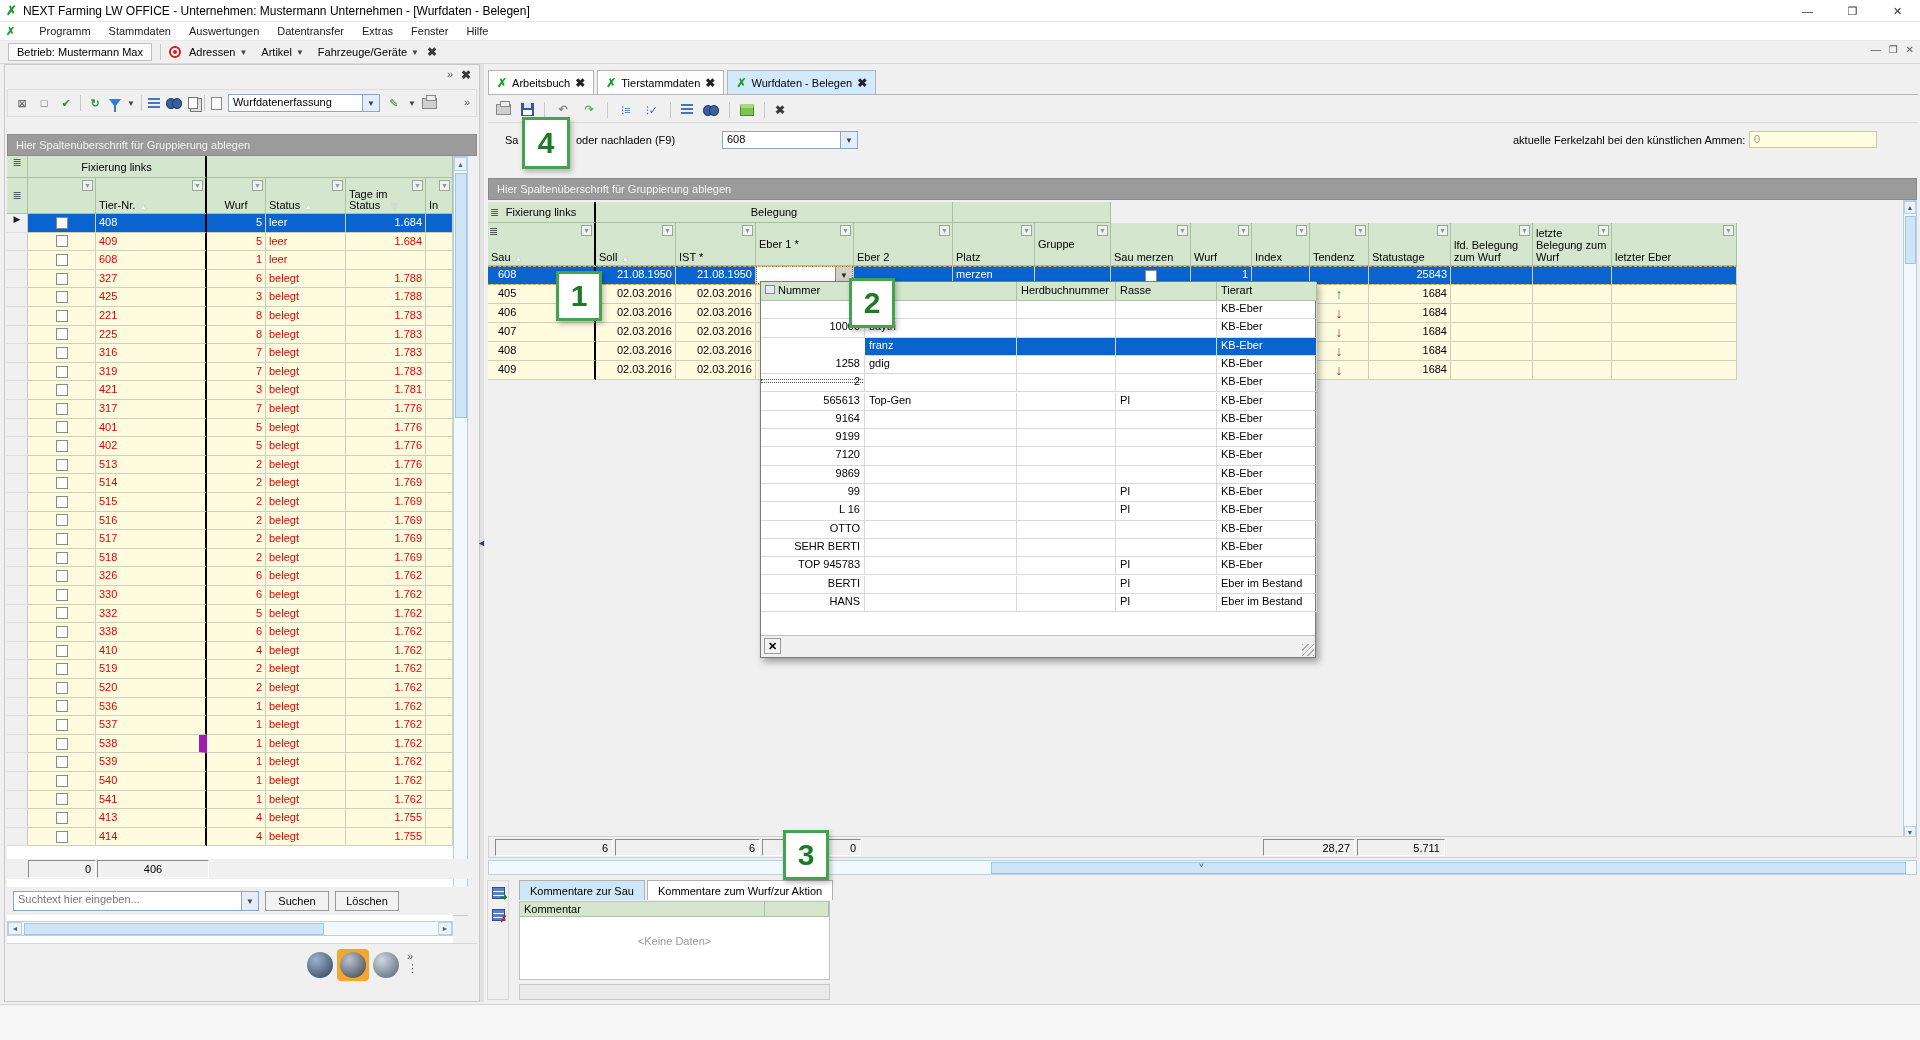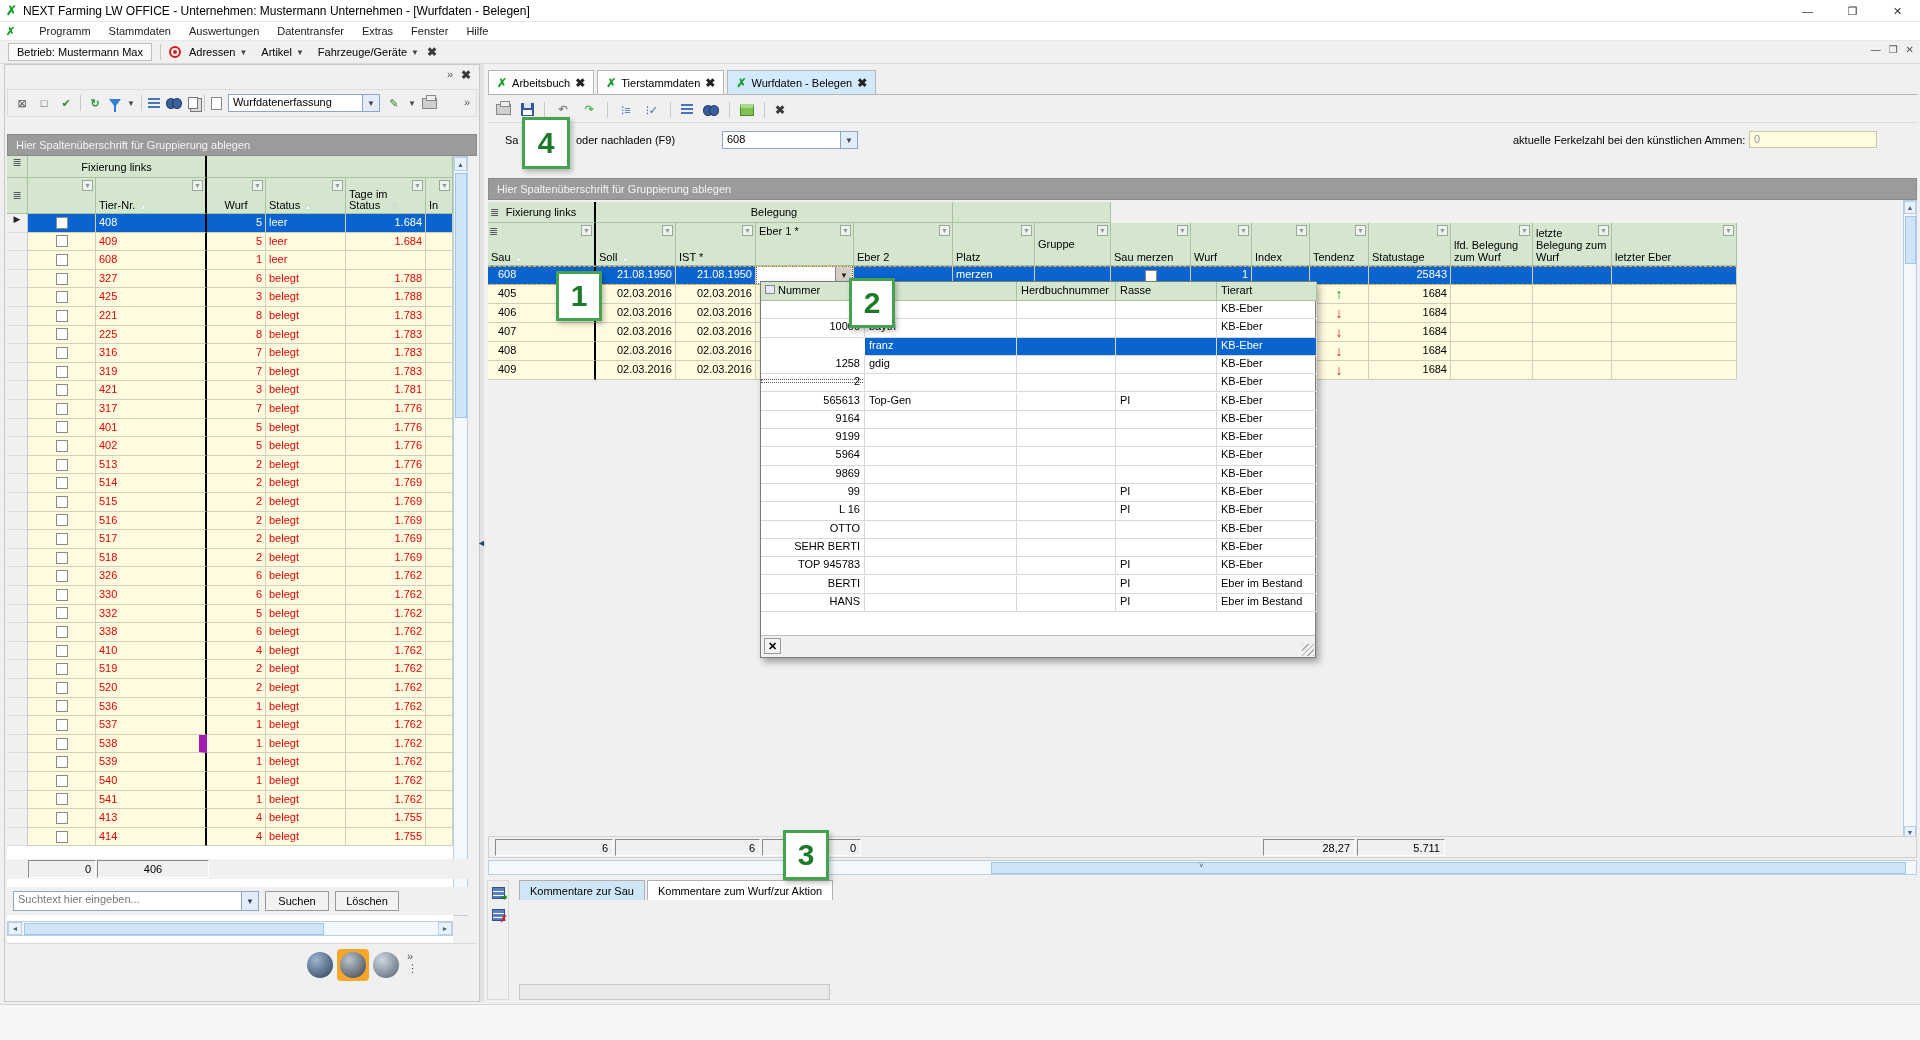--- a/index.html
+++ b/index.html
@@ -683,21 +683,21 @@
           </div>
           <div class="hcell" style="width:80px;height:43px;display:flex;align-items:flex-end;padding:2px 3px">
             <span style="line-height:12px;white-space:normal">Soll</span>
             <span class="srt">▲</span>
             <span class="flt">▼</span>
           </div>
           <div class="hcell" style="width:80px;height:43px;display:flex;align-items:flex-end;padding:2px 3px">
             <span style="line-height:12px;white-space:normal">IST *</span>
             <span class="flt">▼</span>
           </div>
-          <div class="hcell" style="width:98px;height:43px;display:flex;align-items:flex-start;padding:2px 3px">
+          <div class="hcell" style="width:98px;height:43px;display:flex;align-items:center;padding:2px 3px">
             <span style="line-height:12px;white-space:normal">Eber 1 *</span>
             <span class="flt">▼</span>
           </div>
           <div class="hcell" style="width:99px;height:43px;display:flex;align-items:flex-end;padding:2px 3px">
             <span style="line-height:12px;white-space:normal">Eber 2</span>
             <span class="flt">▼</span>
           </div>
           <div class="hcell" style="width:82px;height:43px;display:flex;align-items:flex-end;padding:2px 3px">
             <span style="line-height:12px;white-space:normal">Platz</span>
             <span class="flt">▼</span>
@@ -886,20 +886,27 @@
             <span class="ovl" style="color:#1a8a1a">➜</span>
           </span>
         <span class="i-tbl">
             <span class="ovl" style="color:#d02020">✗</span>
           </span>
       </div>
       <div class="abs" id="cm-tabs" style="left:34px;top:2px;display:flex;gap:2px">
           <div class="ctab active">Kommentare zur Sau</div>
           <div class="ctab">Kommentare zum Wurf/zur Aktion</div>
         </div>
+      <div class="abs" style="left:34px;top:23px;width:311px;height:79px;background:#fff;border:1px solid #c0c0c0">
+        <div style="display:flex;height:15px">
+          <div class="hcell" style="width:246px;padding:1px 4px">Kommentar</div>
+          <div class="hcell" style="width:64px"></div>
+        </div>
+        <div style="text-align:center;color:#9a9a9a;padding-top:18px">&lt;Keine Daten&gt;</div>
+      </div>
       <div class="abs" style="left:34px;top:106px;width:311px;height:16px;background:#eaeaea;border:1px solid #c8c8c8"></div>
     </div>
   </div>
 
   <div class="abs" id="eber-dd" style="left:760px;top:281px;width:556px;height:377px;background:#fff;border:1px solid #7a7a7a;box-shadow:3px 4px 7px rgba(0,0,0,.35);z-index:40">
       <div class="grow" style="left:0;top:0;height:19px">
         <div class="hcell" style="width:104px;height:19px;padding:2px 4px"><span style="display:inline-block;width:10px;height:9px;border:1px solid #888;background:#e8e8ff;margin-right:3px"></span><span>Nummer</span></div>
         <div class="hcell" style="width:152px;height:19px;padding:2px 4px"><span></span></div>
         <div class="hcell" style="width:99px;height:19px;padding:2px 4px"><span>Herdbuchnummer</span></div>
         <div class="hcell" style="width:101px;height:19px;padding:2px 4px"><span>Rasse</span></div>
@@ -955,21 +962,21 @@
         <div style="width:100px;border-right:1px solid #d8d8d8;border-bottom:1px solid #d8d8d8;padding:1px 4px;white-space:nowrap;overflow:hidden">KB-Eber</div>
       </div>
       <div class="grow" style="left:0;top:147.1px;height:18.3px;width:556px">
         <div style="width:104px;border-right:1px solid #d8d8d8;border-bottom:1px solid #d8d8d8;padding:1px 4px;white-space:nowrap;overflow:hidden;text-align:right">9199</div>
         <div style="width:152px;border-right:1px solid #d8d8d8;border-bottom:1px solid #d8d8d8;padding:1px 4px;white-space:nowrap;overflow:hidden"></div>
         <div style="width:99px;border-right:1px solid #d8d8d8;border-bottom:1px solid #d8d8d8;padding:1px 4px;white-space:nowrap;overflow:hidden"></div>
         <div style="width:101px;border-right:1px solid #d8d8d8;border-bottom:1px solid #d8d8d8;padding:1px 4px;white-space:nowrap;overflow:hidden"></div>
         <div style="width:100px;border-right:1px solid #d8d8d8;border-bottom:1px solid #d8d8d8;padding:1px 4px;white-space:nowrap;overflow:hidden">KB-Eber</div>
       </div>
       <div class="grow" style="left:0;top:165.4px;height:18.3px;width:556px">
-        <div style="width:104px;border-right:1px solid #d8d8d8;border-bottom:1px solid #d8d8d8;padding:1px 4px;white-space:nowrap;overflow:hidden;text-align:right">5964</div>
+        <div style="width:104px;border-right:1px solid #d8d8d8;border-bottom:1px solid #d8d8d8;padding:1px 4px;white-space:nowrap;overflow:hidden;text-align:right">7120</div>
         <div style="width:152px;border-right:1px solid #d8d8d8;border-bottom:1px solid #d8d8d8;padding:1px 4px;white-space:nowrap;overflow:hidden"></div>
         <div style="width:99px;border-right:1px solid #d8d8d8;border-bottom:1px solid #d8d8d8;padding:1px 4px;white-space:nowrap;overflow:hidden"></div>
         <div style="width:101px;border-right:1px solid #d8d8d8;border-bottom:1px solid #d8d8d8;padding:1px 4px;white-space:nowrap;overflow:hidden"></div>
         <div style="width:100px;border-right:1px solid #d8d8d8;border-bottom:1px solid #d8d8d8;padding:1px 4px;white-space:nowrap;overflow:hidden">KB-Eber</div>
       </div>
       <div class="grow" style="left:0;top:183.70000000000002px;height:18.3px;width:556px">
         <div style="width:104px;border-right:1px solid #d8d8d8;border-bottom:1px solid #d8d8d8;padding:1px 4px;white-space:nowrap;overflow:hidden;text-align:right">9869</div>
         <div style="width:152px;border-right:1px solid #d8d8d8;border-bottom:1px solid #d8d8d8;padding:1px 4px;white-space:nowrap;overflow:hidden"></div>
         <div style="width:99px;border-right:1px solid #d8d8d8;border-bottom:1px solid #d8d8d8;padding:1px 4px;white-space:nowrap;overflow:hidden"></div>
         <div style="width:101px;border-right:1px solid #d8d8d8;border-bottom:1px solid #d8d8d8;padding:1px 4px;white-space:nowrap;overflow:hidden"></div>

